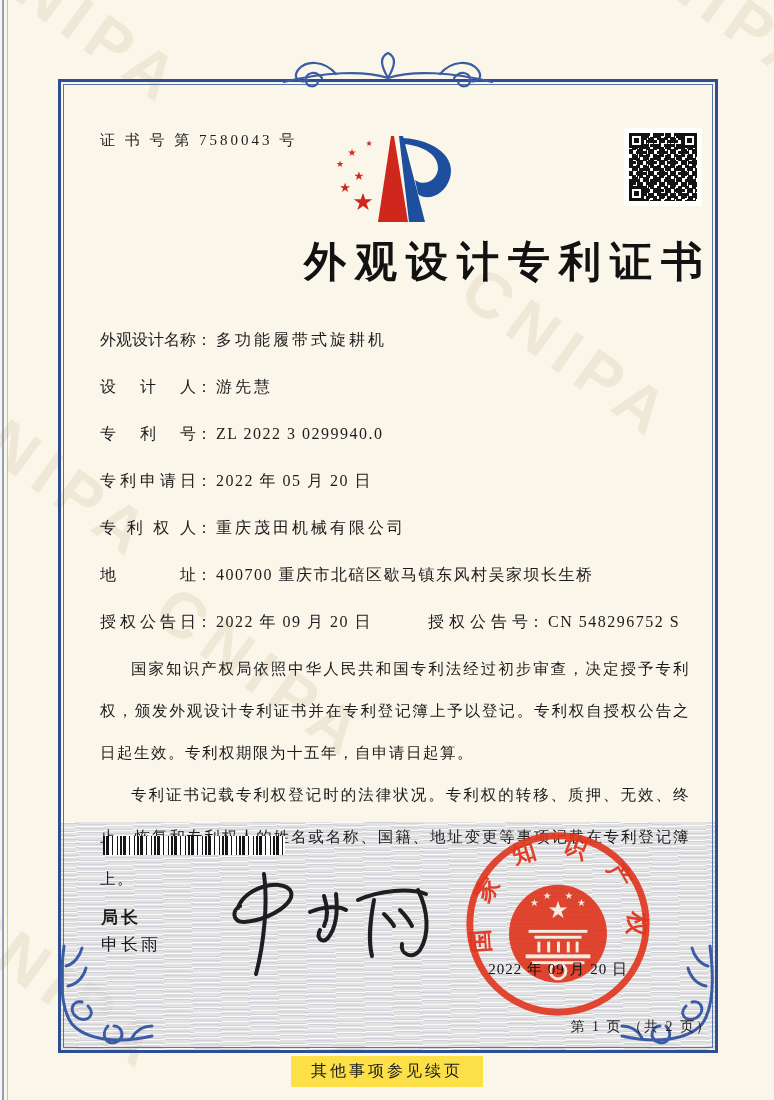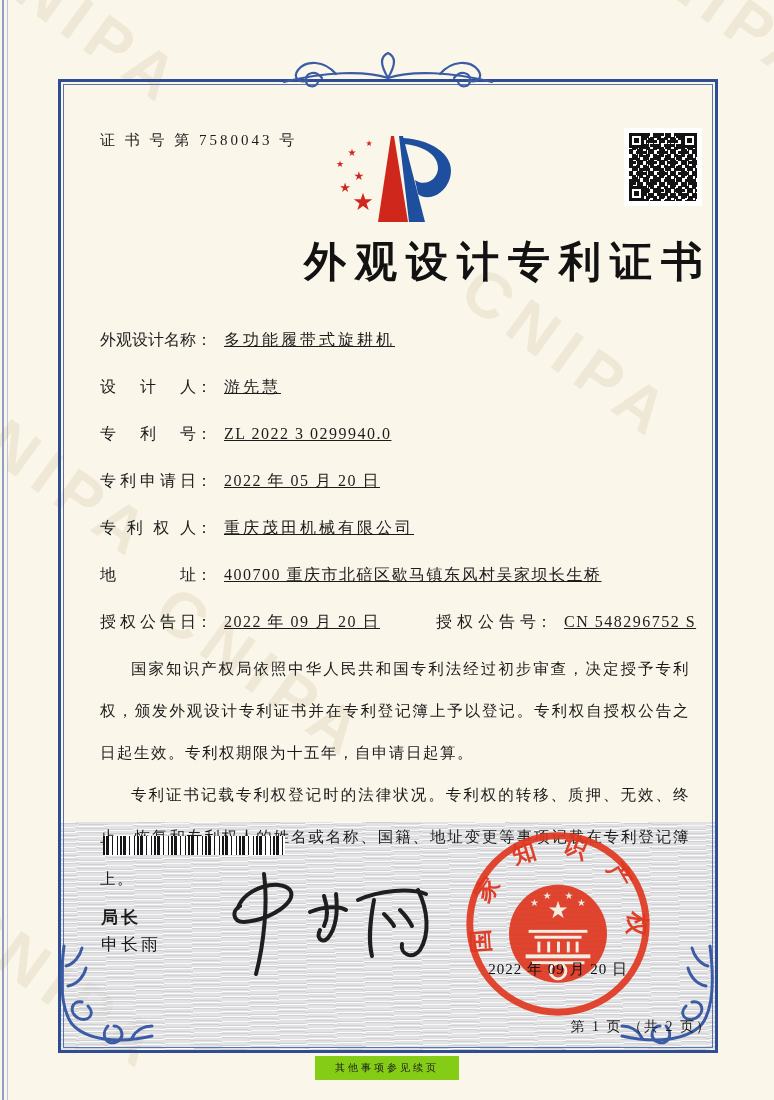--- a/index.html
+++ b/index.html
@@ -42,21 +42,21 @@
   .qf{position:absolute;width:15px;height:15px;border:3px solid #111;background:#fff;box-sizing:border-box;}
   .qf::after{content:"";position:absolute;inset:2px;background:#111;}
   .qf.tl{left:0;top:0}.qf.tr{right:0;top:0}.qf.bl{left:0;bottom:0}
   .title{position:absolute;left:58px;top:234px;width:654px;text-align:right;
     font-size:42px;font-weight:700;letter-spacing:9px;color:#121212;}
   
   .fields{position:absolute;left:100px;top:328px;font-size:16px;}
   .frow{margin-bottom:23px;line-height:24px;white-space:nowrap;}
   .flabel{display:inline-block;width:96px;text-align:justify;text-align-last:justify;vertical-align:top;}
   .fcolon{display:inline-block;}
-  .fvalue{letter-spacing:3px;margin-left:12px;text-decoration:underline;}
+  .fvalue{letter-spacing:3px;margin-left:4px;}
   .fvalue.num{letter-spacing:1.5px;}
   .grant-no{margin-left:56px;}
   .grant-no .flabel{width:100px;}
   
   .body-text{position:absolute;left:100px;top:648px;width:590px;font-size:15.5px;
     line-height:42px;text-align:justify;letter-spacing:1.5px;}
   .body-text p{margin:0;text-indent:2em;}
   
   .barcode{position:absolute;left:103px;top:836px;width:182px;height:19px;background:#fff;
     background-image:repeating-linear-gradient(90deg,
@@ -69,21 +69,21 @@
     font-family:"Liberation Sans","DejaVu Sans",sans-serif;text-align:right;}
   .signature{position:absolute;left:198px;top:866px;}
   
   .seal{position:absolute;left:460px;top:826px;}
   .seal-date{position:absolute;left:462px;top:960px;width:192px;text-align:center;
     font-size:15px;letter-spacing:1px;color:#111;z-index:6;}
   
   .pageinfo{position:absolute;left:58px;top:1018px;width:654px;text-align:right;
     font-size:14px;letter-spacing:2px;z-index:6;}
   .contnote{position:absolute;left:50%;transform:translateX(-50%);top:1056px;
-    background:#84cc16;padding:5px 20px;font-size:10px;letter-spacing:3px;z-index:6;}
+    background:#fde047;padding:5px 20px;font-size:16px;letter-spacing:3px;z-index:6;}
 </style>
 </head>
 <body>
 
 <div class="page">
 
   <div class="page-edge"></div>
 
   <div class="wm" style="left:-44px;top:-18px;">CNIPA</div>
   <div class="wm" style="left:596px;top:-34px;">CNIPA</div>

